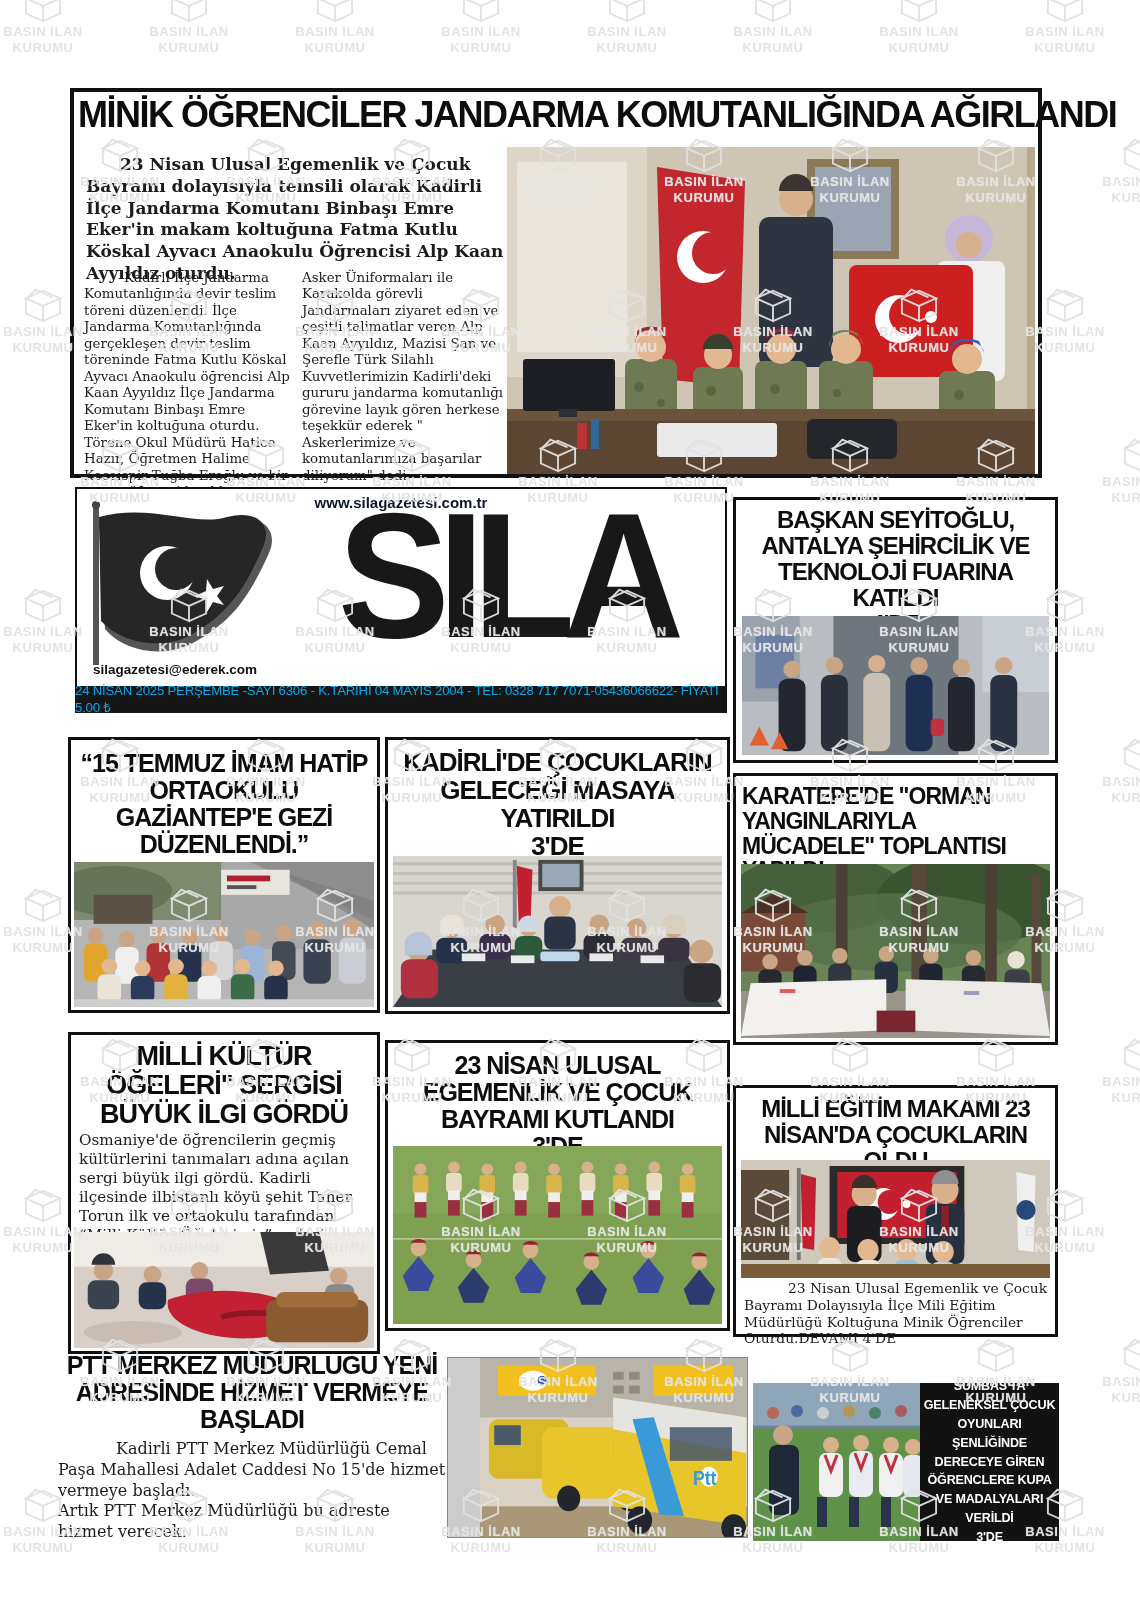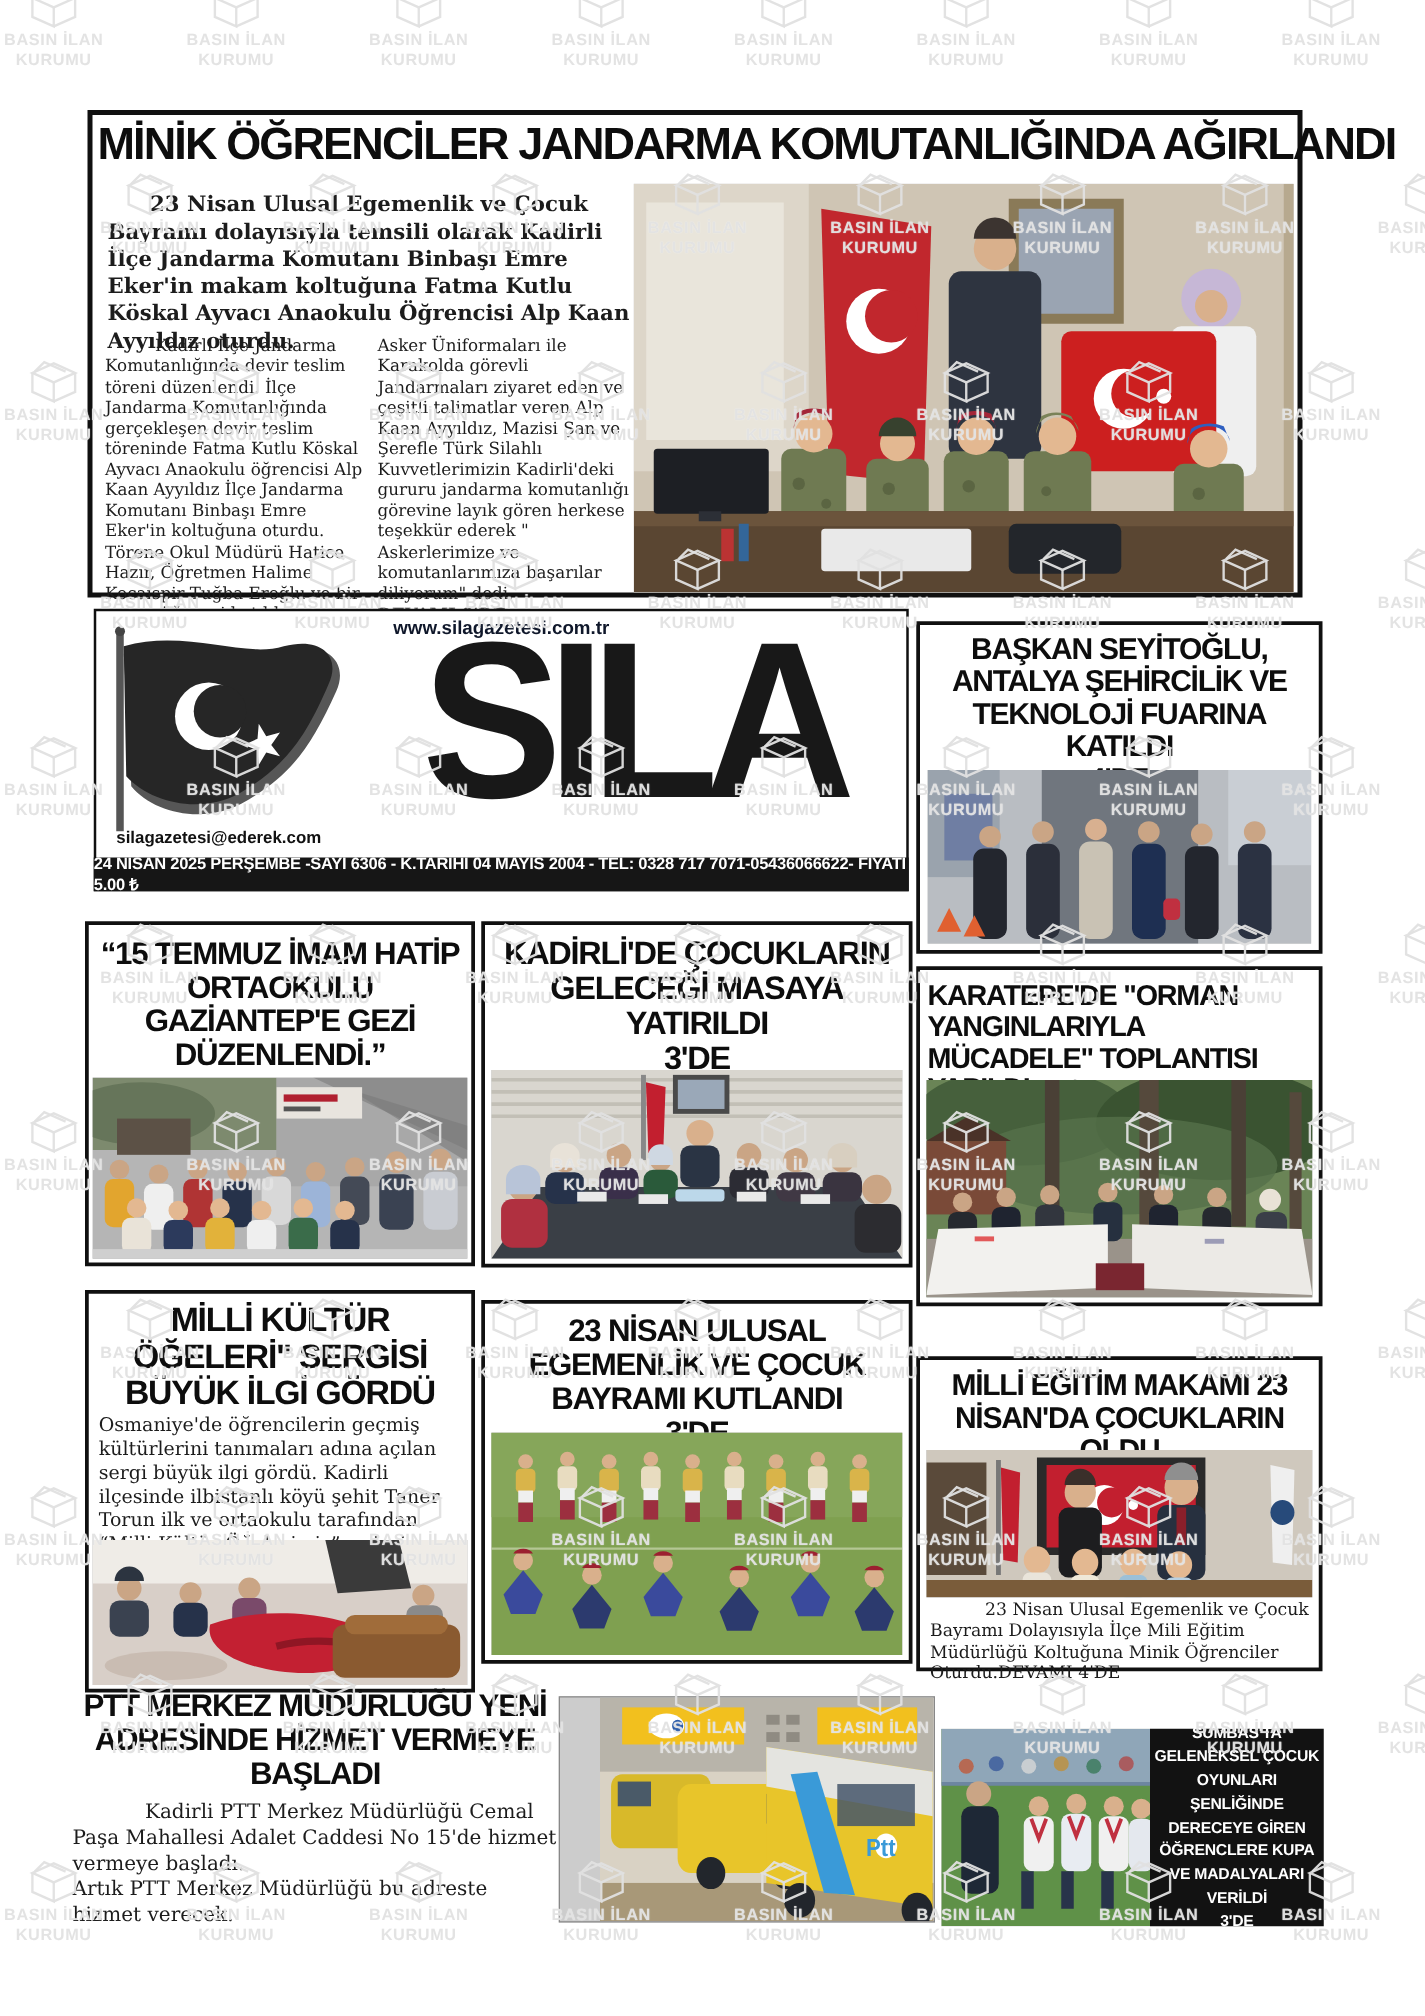--- a/index.html
+++ b/index.html
@@ -30,22 +30,22 @@
   #top-col2 { position:absolute; left:228px; top:178px; width:210px; font-size:13.4px; line-height:1.23; }
   #top-cont { font-weight:700; }
   #top-photo { right:3px; top:55px; width:528px; height:327px; }
   
   #masthead { left:75px; top:487px; width:652px; height:226px; border-width:2px; }
   #mast-site { position:absolute; top:5px; left:0; right:0; text-align:center; font-weight:700; font-size:15px; color:#0f172a; }
   #mast-flag { position:absolute; left:6px; top:12px; width:216px; height:168px; }
   #mast-title { position:absolute; left:212px; top:-12px; right:4px; height:198px; display:flex; align-items:center; justify-content:center;
                 font-weight:900; font-size:168px; letter-spacing:-12px; color:#181818; transform:scaleY(1.06); }
   #mast-email { position:absolute; left:16px; bottom:34px; font-weight:700; font-size:13.5px; color:#111; }
-  #mast-bar { position:absolute; left:-2px; right:-2px; bottom:-2px; height:27px; background:#161616; color:#ffffff;
-              display:flex; align-items:center; justify-content:center; font-weight:700; font-size:13.2px; letter-spacing:-.2px; }
+  #mast-bar { position:absolute; left:-2px; right:-2px; bottom:-2px; height:27px; background:#161616; color:#0ea5e9;
+              display:flex; align-items:center; justify-content:center; font-weight:400; font-size:13.2px; letter-spacing:-.2px; }
   
   #box-baskan { left:733px; top:497px; width:325px; height:266px; }
   #baskan-hl { padding:7px 4px 2px 4px; font-size:24px; }
   #baskan-photo { left:6px; right:6px; top:116px; bottom:5px; }
   #box-temmuz { left:68px; top:737px; width:312px; height:276px; }
   #temmuz-hl { padding:10px 4px 2px 4px; font-size:25px; }
   #temmuz-photo { left:3px; right:3px; top:122px; bottom:3px; }
   #box-kadirli { left:385px; top:737px; width:345px; height:277px; }
   #kadirli-hl { padding:8px 4px 2px 4px; font-size:26px; }
   #kadirli-photo { left:5px; right:5px; top:116px; bottom:4px; }

